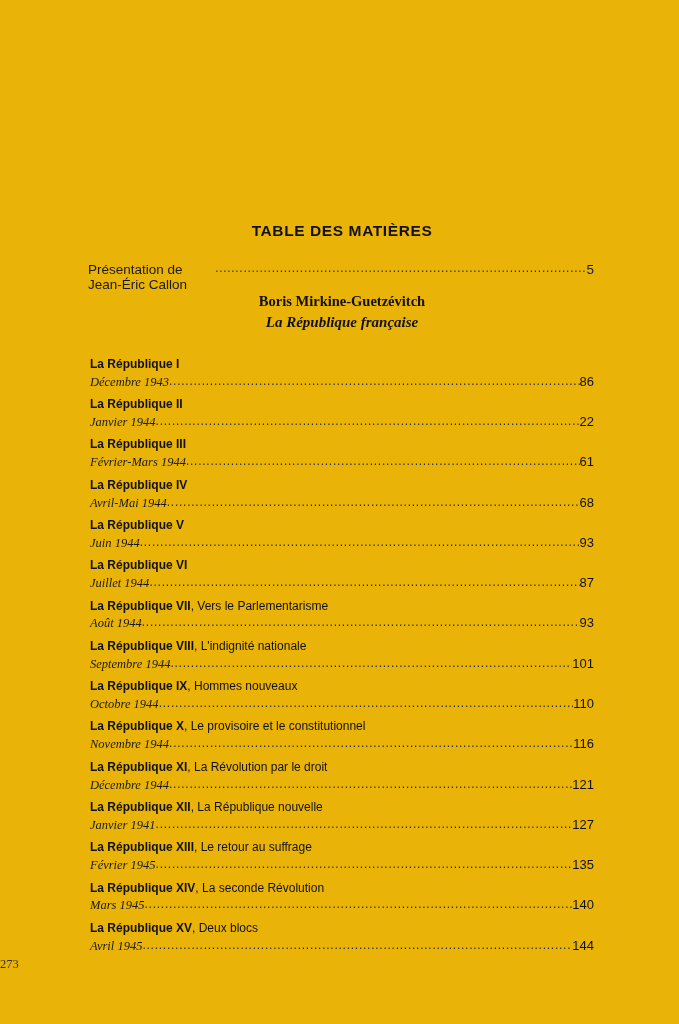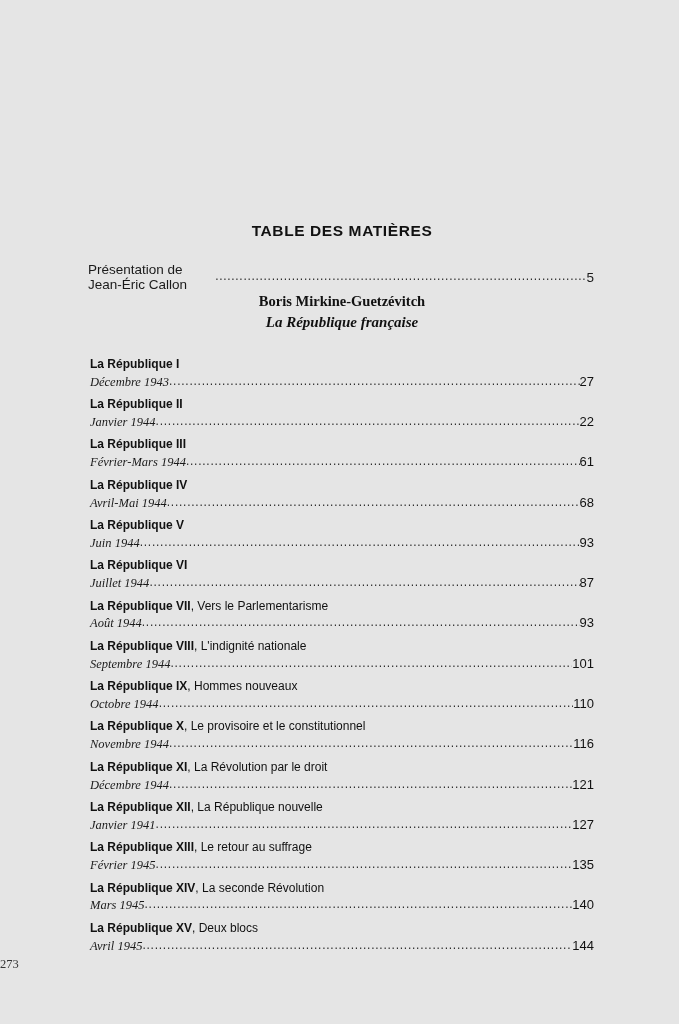--- a/index.html
+++ b/index.html
@@ -4,21 +4,21 @@
 <style>
   html, body {
     margin: 0;
     padding: 0;
     background: #ffffff;
   }
   .page {
     position: relative;
     width: 679px;
     height: 1024px;
-    background: #e5e5e5;
+    background: #eab308;
     margin: 0 auto;
     overflow: hidden;
     color: #1a1a1a;
     font-family: "Liberation Sans", sans-serif;
   }
 
   .content {
     position: absolute;
     left: 90px;
     top: 0;
@@ -35,21 +35,21 @@
     color: #111111;
     margin-top: 222px;
     white-space: nowrap;
   }
 
   
   .presentation-row {
     margin-top: 22px;
     margin-left: -2px;
     display: flex;
-    align-items: center;
+    align-items: flex-start;
     font-family: "Liberation Sans", sans-serif;
     font-size: 13.5px;
     color: #1a1a1a;
   }
   .presentation-row .leader {
     flex: 1 1 auto;
     overflow: hidden;
     white-space: nowrap;
     margin: 0 0px 0 1px;
     color: #2a2a2a;
@@ -162,21 +162,21 @@
       <div class="author-name">Boris Mirkine-Guetzévitch</div>
       <div class="work-title">La République française</div>
     </div>
 
     <div class="entries">
         <div class="entry">
           <div class="entry-title"><span class="name">La République I</span></div>
           <div class="entry-date-row">
             <span class="entry-date">Décembre 1943</span>
             <span class="leader">................................................................................................................................................</span>
-            <span class="pageno">27</span>
+            <span class="pageno">86</span>
           </div>
         </div>
         <div class="entry">
           <div class="entry-title"><span class="name">La République II</span></div>
           <div class="entry-date-row">
             <span class="entry-date">Janvier 1944</span>
             <span class="leader">................................................................................................................................................</span>
             <span class="pageno">22</span>
           </div>
         </div>

